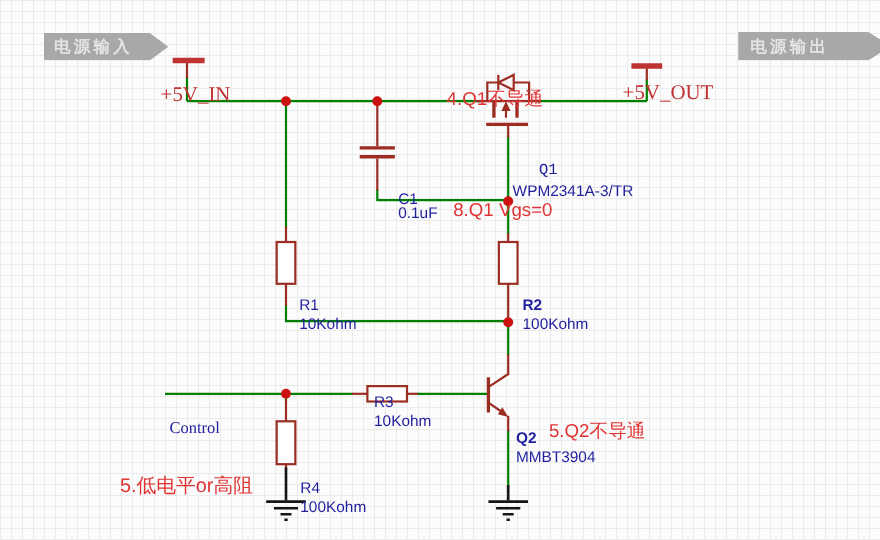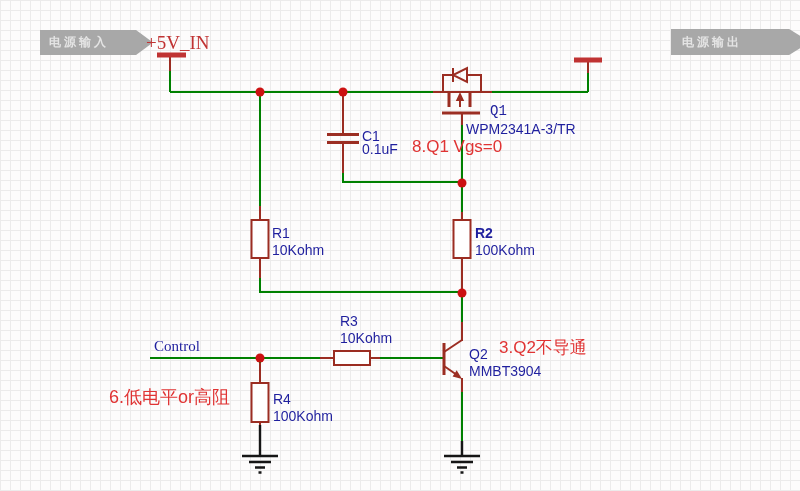--- a/index.html
+++ b/index.html
@@ -17,30 +17,30 @@
   #schematic-svg{position:absolute;left:0;top:0;}
   .wire{stroke:var(--wire);stroke-width:2;fill:none;}
   .pin{stroke:var(--symbol);stroke-width:2;fill:none;}
   .pin3{stroke:var(--symbol);stroke-width:3;fill:none;}
   .comp{stroke:var(--symbol);stroke-width:2;fill:#ffffff;}
   .compline{stroke:var(--symbol);stroke-width:2;fill:none;}
   .fillsym{fill:var(--symbol);stroke:none;}
   .gndline{stroke:var(--ground);stroke-width:2.4;fill:none;}
   .dot{fill:var(--junction);stroke:none;}
   .pbar{stroke:var(--net_text);stroke-width:5;fill:none;}
-  .label{position:absolute;white-space:nowrap;line-height:1.15;}
+  .label{position:absolute;white-space:nowrap;line-height:1.15;margin-top:44px;}
   .designator{font-size:14px;color:var(--designator_text);}
   .netlabel{font-family:"Liberation Serif", serif;font-size:19px;color:var(--net_text);}
   .ctlnet{font-family:"Liberation Serif", serif;font-size:15px;color:var(--designator_text);}
   .annotation{font-size:17px;color:var(--annotation);}
   .banner{
     position:absolute;
     background:var(--banner_bg);
     color:var(--banner_text);
-    font-size:12px;font-weight:bold;letter-spacing:3px;
+    font-size:15px;font-weight:bold;letter-spacing:3px;
     display:flex;align-items:center;
     clip-path:polygon(0 0, 85% 0, 100% 50%, 85% 100%, 0 100%);
   }
 </style>
 </head>
 <body>
 
 <div id="canvas">
 
   <svg id="schematic-svg" width="800" height="491" viewBox="0 0 800 491">
@@ -130,40 +130,42 @@
   </svg>
 
   <div class="banner" style="left:40px;top:30px;width:104px;height:25px;padding-left:9px;">
     <span>电源输入</span>
   </div>
   <div class="banner" style="left:671px;top:29px;width:128px;height:26px;padding-left:11px;">
     <span>电源输出</span>
   </div>
 
   <div class="label netlabel" style="left:146px;top:32px;">+5V_IN</div>
+  <div class="label netlabel" style="left:566px;top:30px;">+5V_OUT</div>
   <div class="label ctlnet" style="left:154px;top:338px;">Control</div>
 
+  <div class="label annotation" style="left:406px;top:36px;">4.Q1不导通</div>
   <div class="label annotation" style="left:412px;top:137px;">8.Q1 Vgs=0</div>
-  <div class="label annotation" style="left:499px;top:338px;">3.Q2不导通</div>
-  <div class="label annotation" style="left:109px;top:387px;font-size:18px;">6.低电平or高阻</div>
+  <div class="label annotation" style="left:499px;top:338px;">5.Q2不导通</div>
+  <div class="label annotation" style="left:109px;top:387px;font-size:18px;">5.低电平or高阻</div>
 
   <div class="label designator" style="left:490px;top:103px;font-family:Liberation Mono, monospace;">Q1</div>
   <div class="label designator" style="left:466px;top:121px;">WPM2341A-3/TR</div>
 
   <div class="label designator" style="left:362px;top:128px;">C1</div>
   <div class="label designator" style="left:362px;top:141px;">0.1uF</div>
 
   <div class="label designator" style="left:272px;top:225px;">R1</div>
   <div class="label designator" style="left:272px;top:242px;">10Kohm</div>
 
   <div class="label designator" style="left:475px;top:225px;font-weight:bold;">R2</div>
   <div class="label designator" style="left:475px;top:242px;">100Kohm</div>
 
   <div class="label designator" style="left:340px;top:313px;">R3</div>
   <div class="label designator" style="left:340px;top:330px;">10Kohm</div>
 
   <div class="label designator" style="left:273px;top:391px;">R4</div>
   <div class="label designator" style="left:273px;top:408px;">100Kohm</div>
 
-  <div class="label designator" style="left:469px;top:346px;">Q2</div>
+  <div class="label designator" style="left:469px;top:346px;font-weight:bold;">Q2</div>
   <div class="label designator" style="left:469px;top:363px;">MMBT3904</div>
 
 </div>
 
 </body></html>

